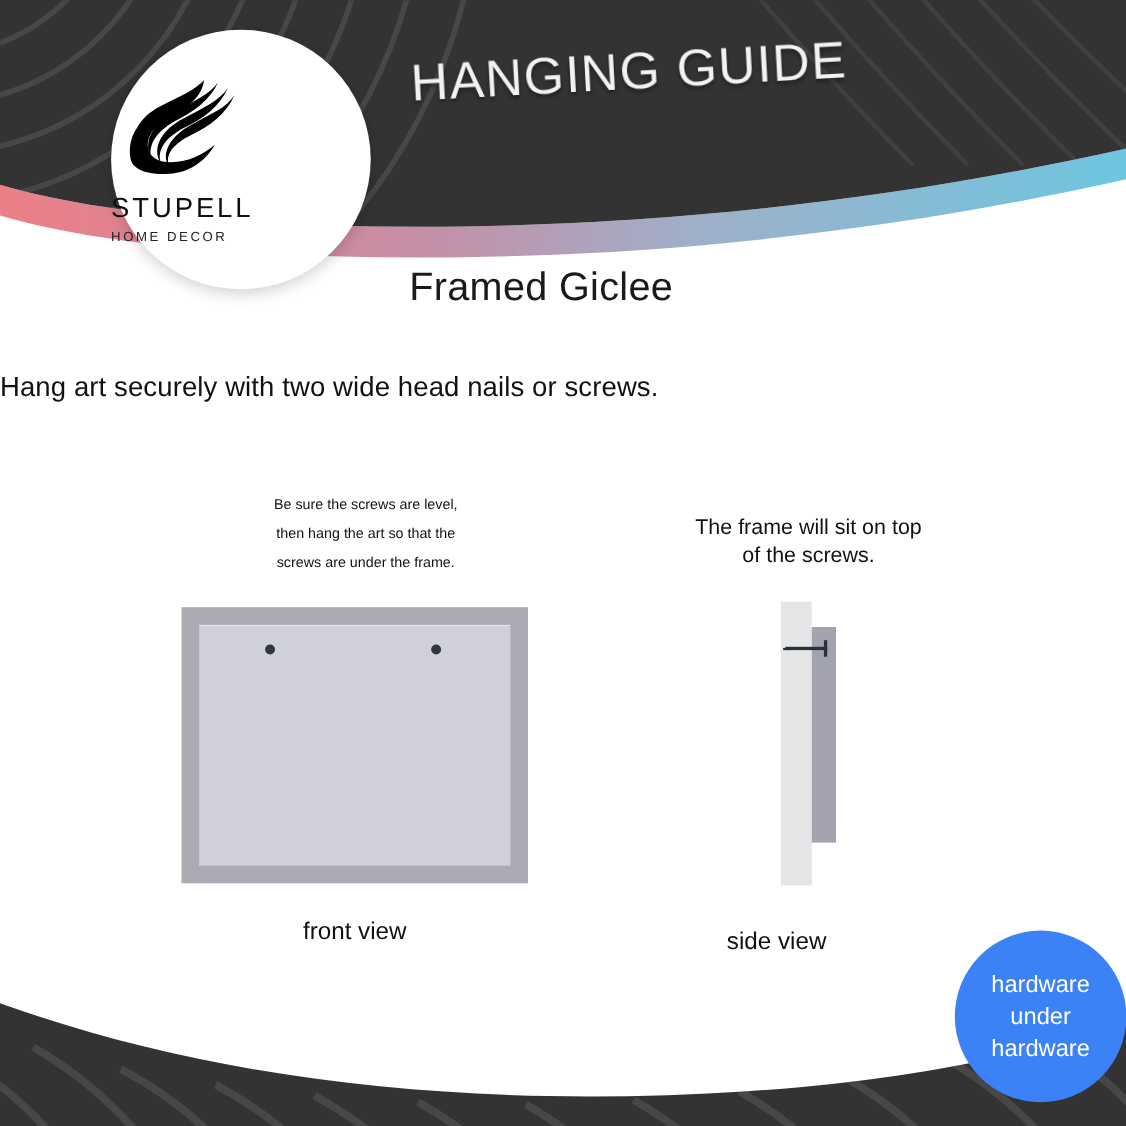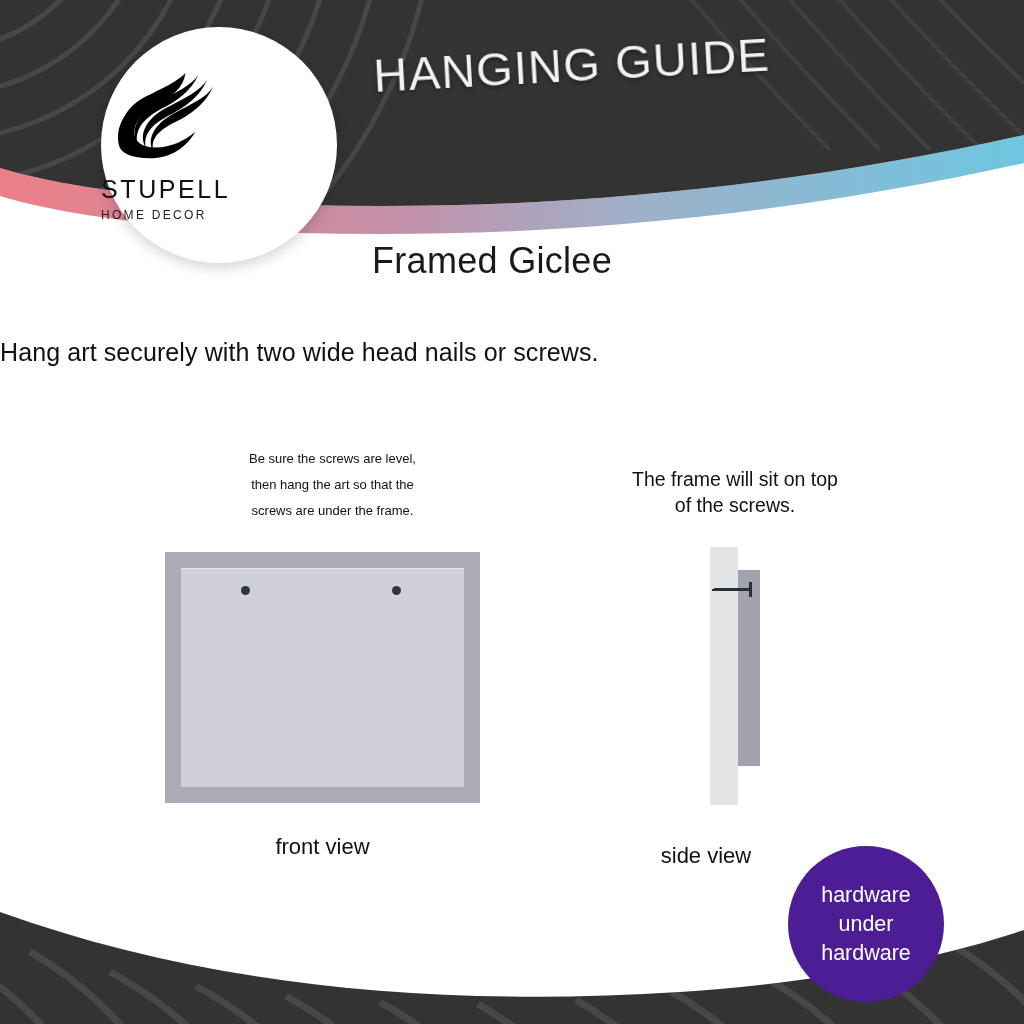--- a/index.html
+++ b/index.html
@@ -205,26 +205,26 @@
     font-size: 22px;
     color: #111111;
     font-weight: 500;
   }
   .view-label.front { left: 165px; top: 834px; width: 315px; text-align: center; }
   .view-label.side  { left: 626px; top: 843px; width: 160px; text-align: center; }
 
   
   .hw-badge {
     position: absolute;
-    left: 788px;
+    left: 868px;
     top: 846px;
     width: 156px;
     height: 156px;
     border-radius: 50%;
-    background: #4c1d95;
+    background: #3b82f6;
     display: flex;
     flex-direction: column;
     align-items: center;
     justify-content: center;
     color: #ffffff;
     font-size: 21.5px;
     line-height: 29px;
     font-weight: 400;
     text-align: center;
   }

